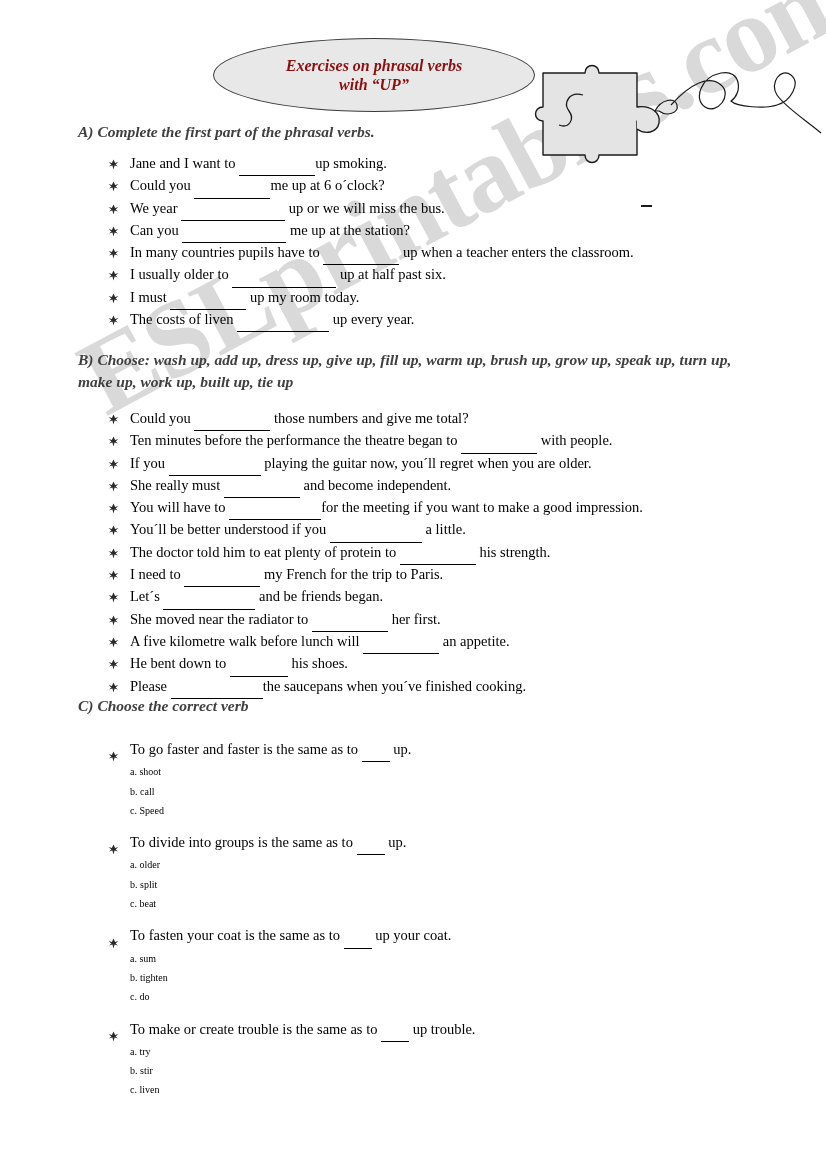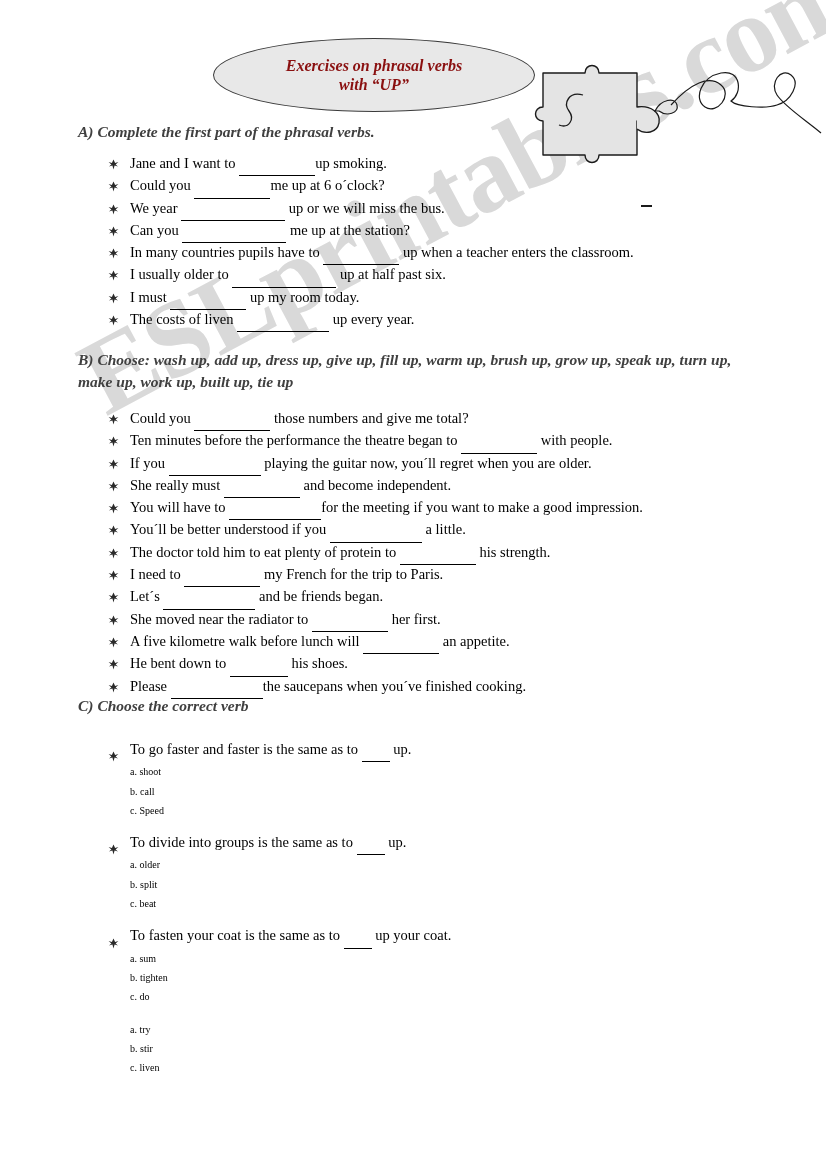--- a/index.html
+++ b/index.html
@@ -410,20 +410,28 @@
           </span>
           <span class="ex-text"><span>To fasten your coat is the same as to </span><span class="blank b-short">&nbsp;</span><span> up your coat.</span></span>
         </div>
         <ul class="opts">
           <li class="opt">a. sum</li>
           <li class="opt">b. tighten</li>
           <li class="opt">c. do</li>
         </ul>
       </li>
       <li class="ex-item">
+        <div class="q-row">
+          <span class="bullet">
+            <svg width="11" height="11" viewBox="0 0 11 11">
+              <path d="M5.5 0.4 L7.1 4.0 L10.4 3.1 L7.6 5.4 L10.0 7.6 L6.6 6.6 L5.5 10.4 L4.4 6.6 L1.0 7.6 L3.4 5.4 L0.6 3.1 L3.9 4.0 Z" fill="#2a2a2a"></path>
+            </svg>
+          </span>
+          <span class="ex-text"><span>To make or create trouble is the same as to </span><span class="blank b-short">&nbsp;</span><span> up trouble.</span></span>
+        </div>
         <ul class="opts">
           <li class="opt">a. try</li>
           <li class="opt">b. stir</li>
           <li class="opt">c. liven</li>
         </ul>
       </li>
     </ul>
 
 </div>
 

